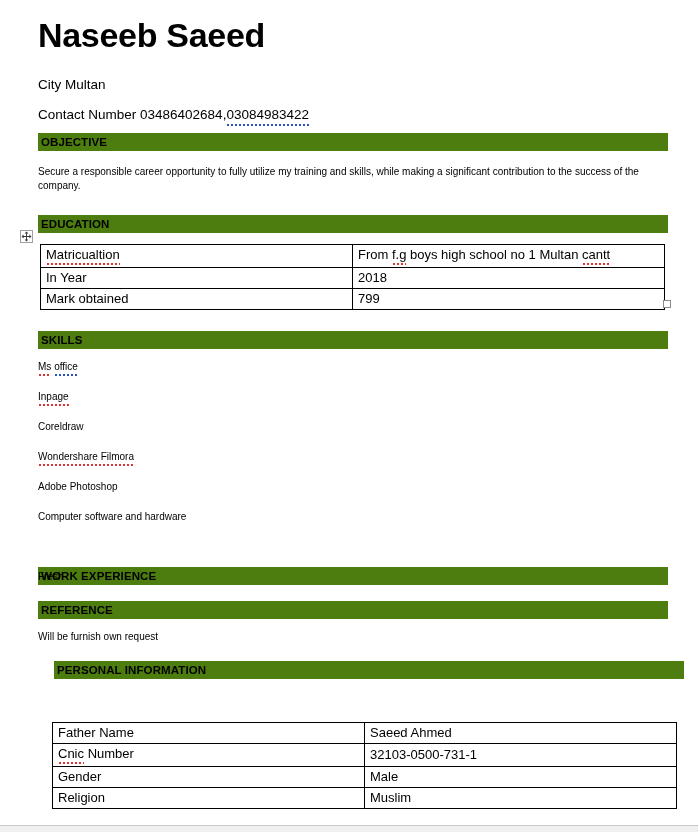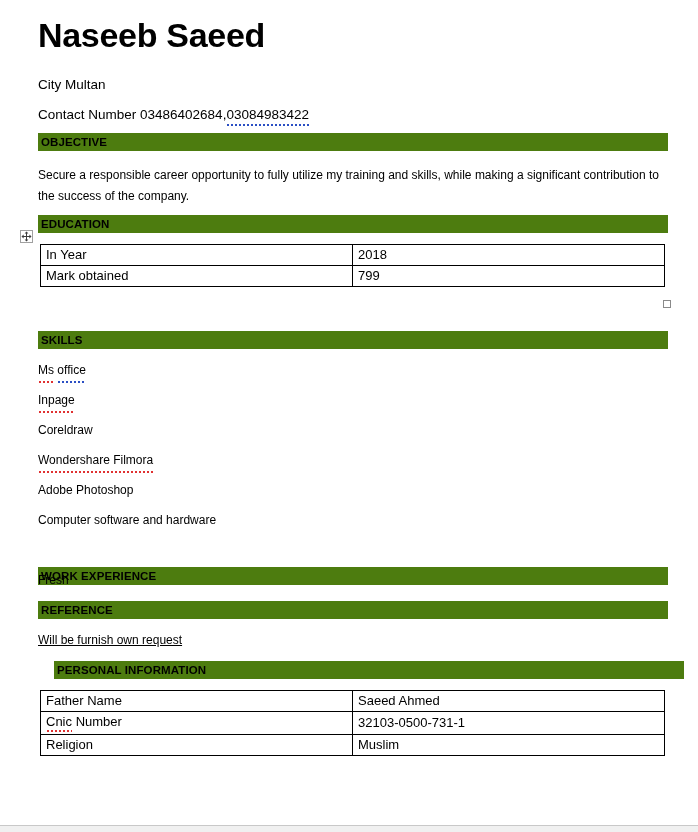--- a/index.html
+++ b/index.html
@@ -69,22 +69,22 @@
     line-height: 14px;
     color: #000;
     white-space: nowrap;
   }
 
   
   .para {
     position: absolute;
     left: 38px;
     width: 622px;
-    font-size: 12px;
-    line-height: 21px;
+    font-size: 10px;
+    line-height: 14px;
     color: #000;
   }
   .para-nowrap { white-space: nowrap; width: auto; }
 
   
   .doc-table {
     position: absolute;
     left: 40px;
     width: 624px;
     border-collapse: collapse;
@@ -198,20 +198,24 @@
       </svg>
     </div>
 
     <table class="doc-table" style="top:244px;">
       <colgroup>
           <col class="k">
           <col class="v">
         </colgroup>
       <tbody>
         <tr>
+          <td><span class="sp-red">Matricualtion</span></td>
+          <td><span>From </span><span class="sp-red">f.g</span><span> boys high school no 1 Multan </span><span class="sp-red">cantt</span></td>
+        </tr>
+        <tr>
           <td>In Year</td>
           <td>2018</td>
         </tr>
         <tr>
           <td>Mark obtained</td>
           <td>799</td>
         </tr>
       </tbody>
     </table>
 
@@ -234,41 +238,45 @@
     <div class="para para-nowrap" style="top:510px;">Computer software and hardware</div>
 
     <div class="section-bar" style="top:567px;">
       <span>WORK EXPERIENCE</span>
     </div>
     <div class="para para-nowrap" style="top:570px;">Fresh</div>
 
     <div class="section-bar" style="top:601px;">
       <span>REFERENCE</span>
     </div>
-    <div class="para para-nowrap" style="top:630px;text-decoration:underline;">Will be furnish own request</div>
+    <div class="para para-nowrap" style="top:630px;">Will be furnish own request</div>
 
     <div class="section-bar" style="top:661px;margin-left:16px;">
       <span>PERSONAL INFORMATION</span>
     </div>
 
-    <table class="doc-table" style="top:690px;">
+    <table class="doc-table" style="top:722px;margin-left:12px;">
       <colgroup>
           <col class="k">
           <col class="v">
         </colgroup>
       <tbody>
         <tr>
           <td>Father Name</td>
           <td>Saeed Ahmed</td>
         </tr>
         <tr>
           <td><span class="sp-red">Cnic</span><span> Number</span></td>
           <td>32103-0500-731-1</td>
         </tr>
         <tr>
+          <td>Gender</td>
+          <td>Male</td>
+        </tr>
+        <tr>
           <td>Religion</td>
           <td>Muslim</td>
         </tr>
       </tbody>
     </table>
 
     <div class="page-edge" style="top:825px;"></div>
     <div class="page-gutter" style="top:826px; height:6px;"></div>
 
   </div>

